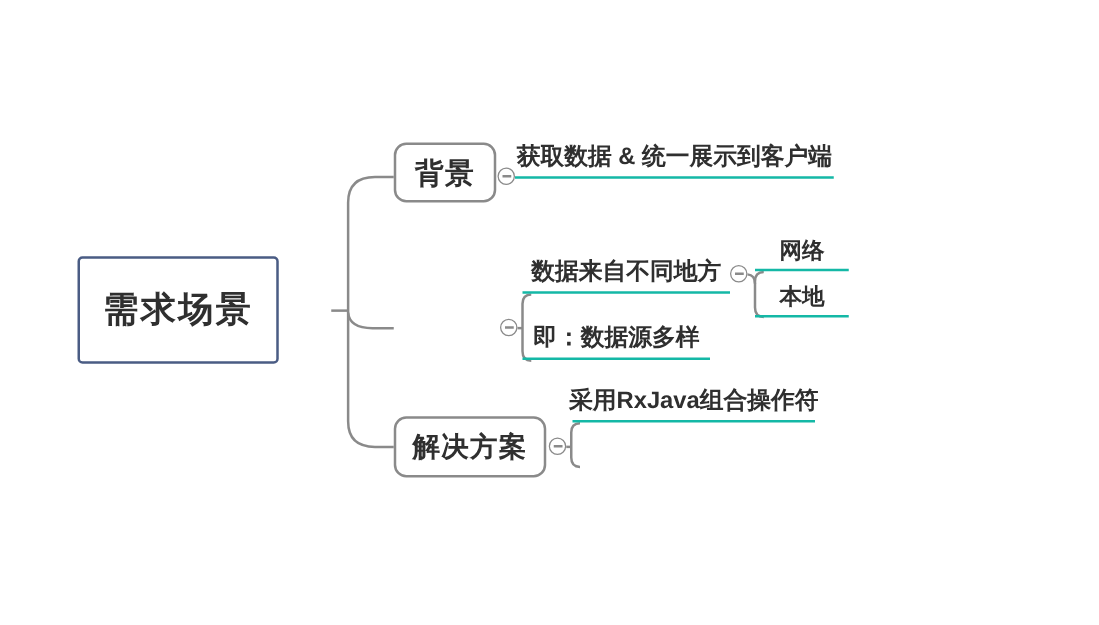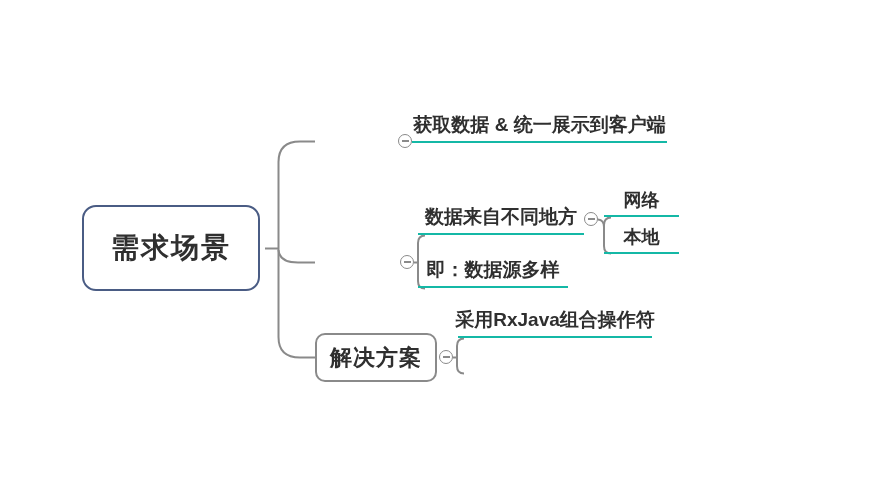--- a/index.html
+++ b/index.html
@@ -10,22 +10,22 @@
   .wires{position:absolute;left:0;top:0;width:879px;height:500px;}
   .wires path{fill:none;stroke:#8a8a8a;stroke-width:2;}
   
   .node{
     position:absolute;box-sizing:border-box;background:#ffffff;
     display:flex;align-items:center;justify-content:center;
     border:2px solid #8a8a8a;border-radius:10px;
     font-weight:700;letter-spacing:1px;white-space:nowrap;
   }
   .node-root{
-    left:62px;top:205px;width:178px;height:86px;
-    border:2px solid #4a5c84;border-radius:14px;font-size:28px;letter-spacing:2px;margin-left:20px;
+    left:62px;top:205px;width:161px;height:86px;
+    border:2px solid #4a5c84;border-radius:4px;font-size:28px;letter-spacing:2px;
   }
   .node-bg{left:315px;top:114px;width:82px;height:48px;font-size:23px;}
   .node-conflict{left:315px;top:238px;width:82px;height:49px;font-size:23px;}
   .node-solution{left:315px;top:333px;width:122px;height:49px;font-size:22px;}
   
   .linetopic{
     position:absolute;box-sizing:border-box;border-bottom:2px solid #14b8a6;
     display:flex;align-items:flex-end;justify-content:center;
     font-size:19px;font-weight:600;white-space:nowrap;padding-bottom:3px;
   }
@@ -68,20 +68,21 @@
 
     <path d="M464,338.5 Q457,338.5 457,346 V366 Q457,373.5 464,373.5"></path>
 
     <path d="M598,219.5 Q604,220 604,227"></path>
 
     <path d="M611,217.5 Q604,217.5 604,225 V246 Q604,253.5 611,253.5"></path>
   </svg>
 
   <div class="node node-root">需求场景</div>
 
+  <div class="node node-bg">背景</div>
   <div class="node node-solution">解决方案</div>
 
   <div class="linetopic lt-bg1">获取数据 &amp; 统一展示到客户端</div>
   <div class="linetopic lt-cf1">数据来自不同地方</div>
   <div class="linetopic lt-cf2">即：数据源多样</div>
   <div class="linetopic lt-net">网络</div>
   <div class="linetopic lt-loc">本地</div>
   <div class="linetopic lt-sl1">采用RxJava组合操作符</div>
 
   <div class="toggle tg1">

